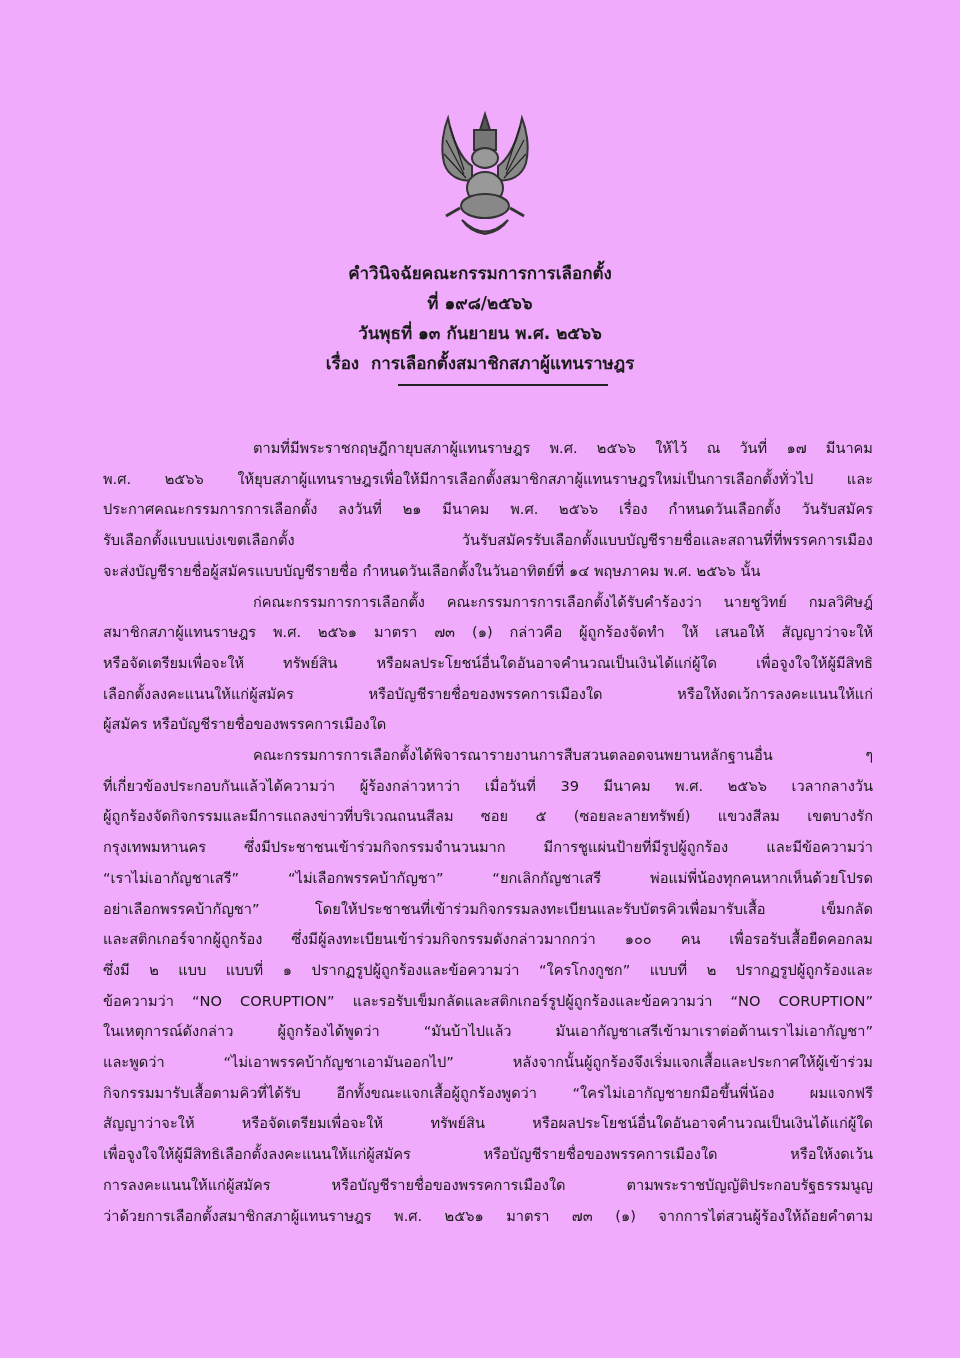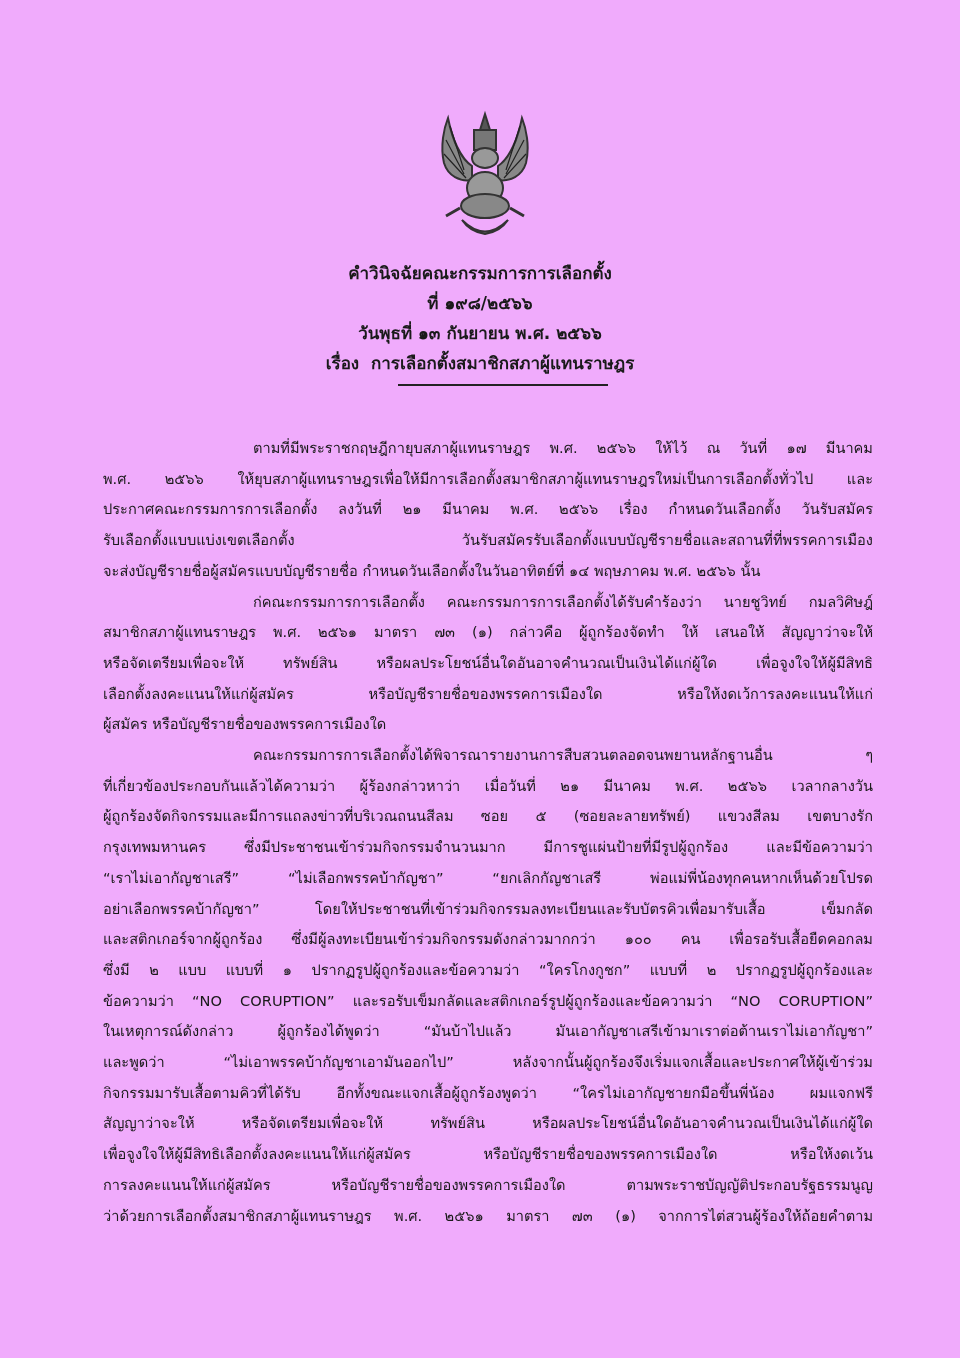--- a/index.html
+++ b/index.html
@@ -67,21 +67,21 @@
     </div>
     <div class="para">
       <span class="row indent">ก่คณะกรรมการการเลือกตั้ง คณะกรรมการการเลือกตั้งได้รับคำร้องว่า นายชูวิทย์ กมลวิศิษฎ์</span>
       <span class="row">สมาชิกสภาผู้แทนราษฎร พ.ศ. ๒๕๖๑ มาตรา ๗๓ (๑) กล่าวคือ ผู้ถูกร้องจัดทำ ให้ เสนอให้ สัญญาว่าจะให้</span>
       <span class="row">หรือจัดเตรียมเพื่อจะให้ ทรัพย์สิน หรือผลประโยชน์อื่นใดอันอาจคำนวณเป็นเงินได้แก่ผู้ใด เพื่อจูงใจให้ผู้มีสิทธิ</span>
       <span class="row">เลือกตั้งลงคะแนนให้แก่ผู้สมัคร หรือบัญชีรายชื่อของพรรคการเมืองใด หรือให้งดเว้การลงคะแนนให้แก่</span>
       <span class="row last">ผู้สมัคร หรือบัญชีรายชื่อของพรรคการเมืองใด</span>
     </div>
     <div class="para">
       <span class="row indent">คณะกรรมการการเลือกตั้งได้พิจารณารายงานการสืบสวนตลอดจนพยานหลักฐานอื่น ๆ</span>
-      <span class="row">ที่เกี่ยวข้องประกอบกันแล้วได้ความว่า ผู้ร้องกล่าวหาว่า เมื่อวันที่ ๒๑ มีนาคม พ.ศ. ๒๕๖๖ เวลากลางวัน</span>
+      <span class="row">ที่เกี่ยวข้องประกอบกันแล้วได้ความว่า ผู้ร้องกล่าวหาว่า เมื่อวันที่ 39 มีนาคม พ.ศ. ๒๕๖๖ เวลากลางวัน</span>
       <span class="row">ผู้ถูกร้องจัดกิจกรรมและมีการแถลงข่าวที่บริเวณถนนสีลม ซอย ๕ (ซอยละลายทรัพย์) แขวงสีลม เขตบางรัก</span>
       <span class="row">กรุงเทพมหานคร ซึ่งมีประชาชนเข้าร่วมกิจกรรมจำนวนมาก มีการชูแผ่นป้ายที่มีรูปผู้ถูกร้อง และมีข้อความว่า</span>
       <span class="row">“เราไม่เอากัญชาเสรี” “ไม่เลือกพรรคบ้ากัญชา” “ยกเลิกกัญชาเสรี พ่อแม่พี่น้องทุกคนหากเห็นด้วยโปรด</span>
       <span class="row">อย่าเลือกพรรคบ้ากัญชา” โดยให้ประชาชนที่เข้าร่วมกิจกรรมลงทะเบียนและรับบัตรคิวเพื่อมารับเสื้อ เข็มกลัด</span>
       <span class="row">และสติกเกอร์จากผู้ถูกร้อง ซึ่งมีผู้ลงทะเบียนเข้าร่วมกิจกรรมดังกล่าวมากกว่า ๑๐๐ คน เพื่อรอรับเสื้อยืดคอกลม</span>
       <span class="row">ซึ่งมี ๒ แบบ แบบที่ ๑ ปรากฏรูปผู้ถูกร้องและข้อความว่า “ใครโกงกูชก” แบบที่ ๒ ปรากฏรูปผู้ถูกร้องและ</span>
       <span class="row">ข้อความว่า “NO CORUPTION” และรอรับเข็มกลัดและสติกเกอร์รูปผู้ถูกร้องและข้อความว่า “NO CORUPTION”</span>
       <span class="row">ในเหตุการณ์ดังกล่าว ผู้ถูกร้องได้พูดว่า “มันบ้าไปแล้ว มันเอากัญชาเสรีเข้ามาเราต่อต้านเราไม่เอากัญชา”</span>
       <span class="row">และพูดว่า “ไม่เอาพรรคบ้ากัญชาเอามันออกไป” หลังจากนั้นผู้ถูกร้องจึงเริ่มแจกเสื้อและประกาศให้ผู้เข้าร่วม</span>
       <span class="row">กิจกรรมมารับเสื้อตามคิวที่ได้รับ อีกทั้งขณะแจกเสื้อผู้ถูกร้องพูดว่า “ใครไม่เอากัญชายกมือขึ้นพี่น้อง ผมแจกฟรี</span>

